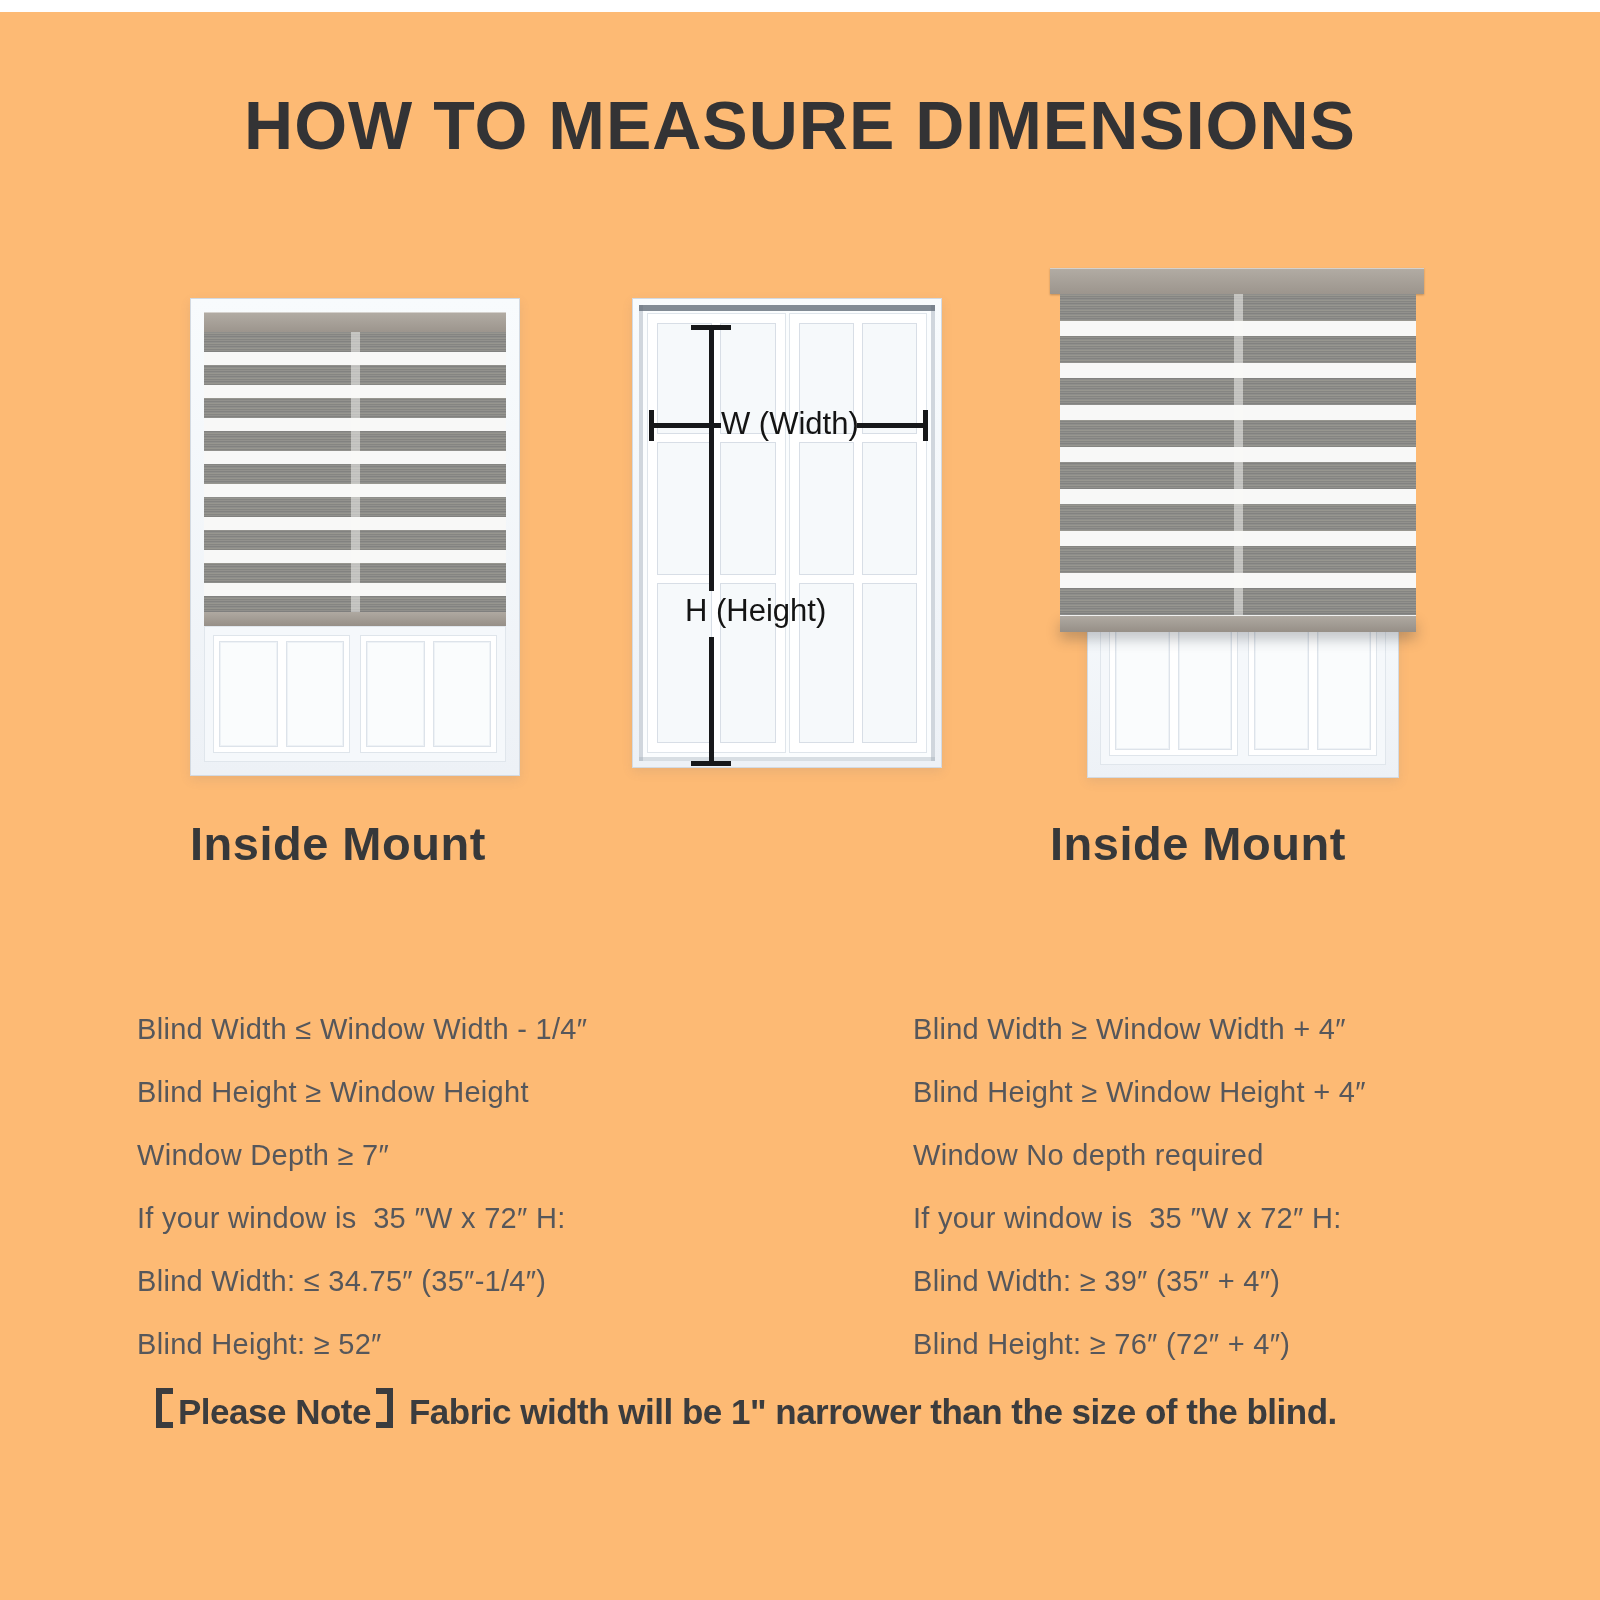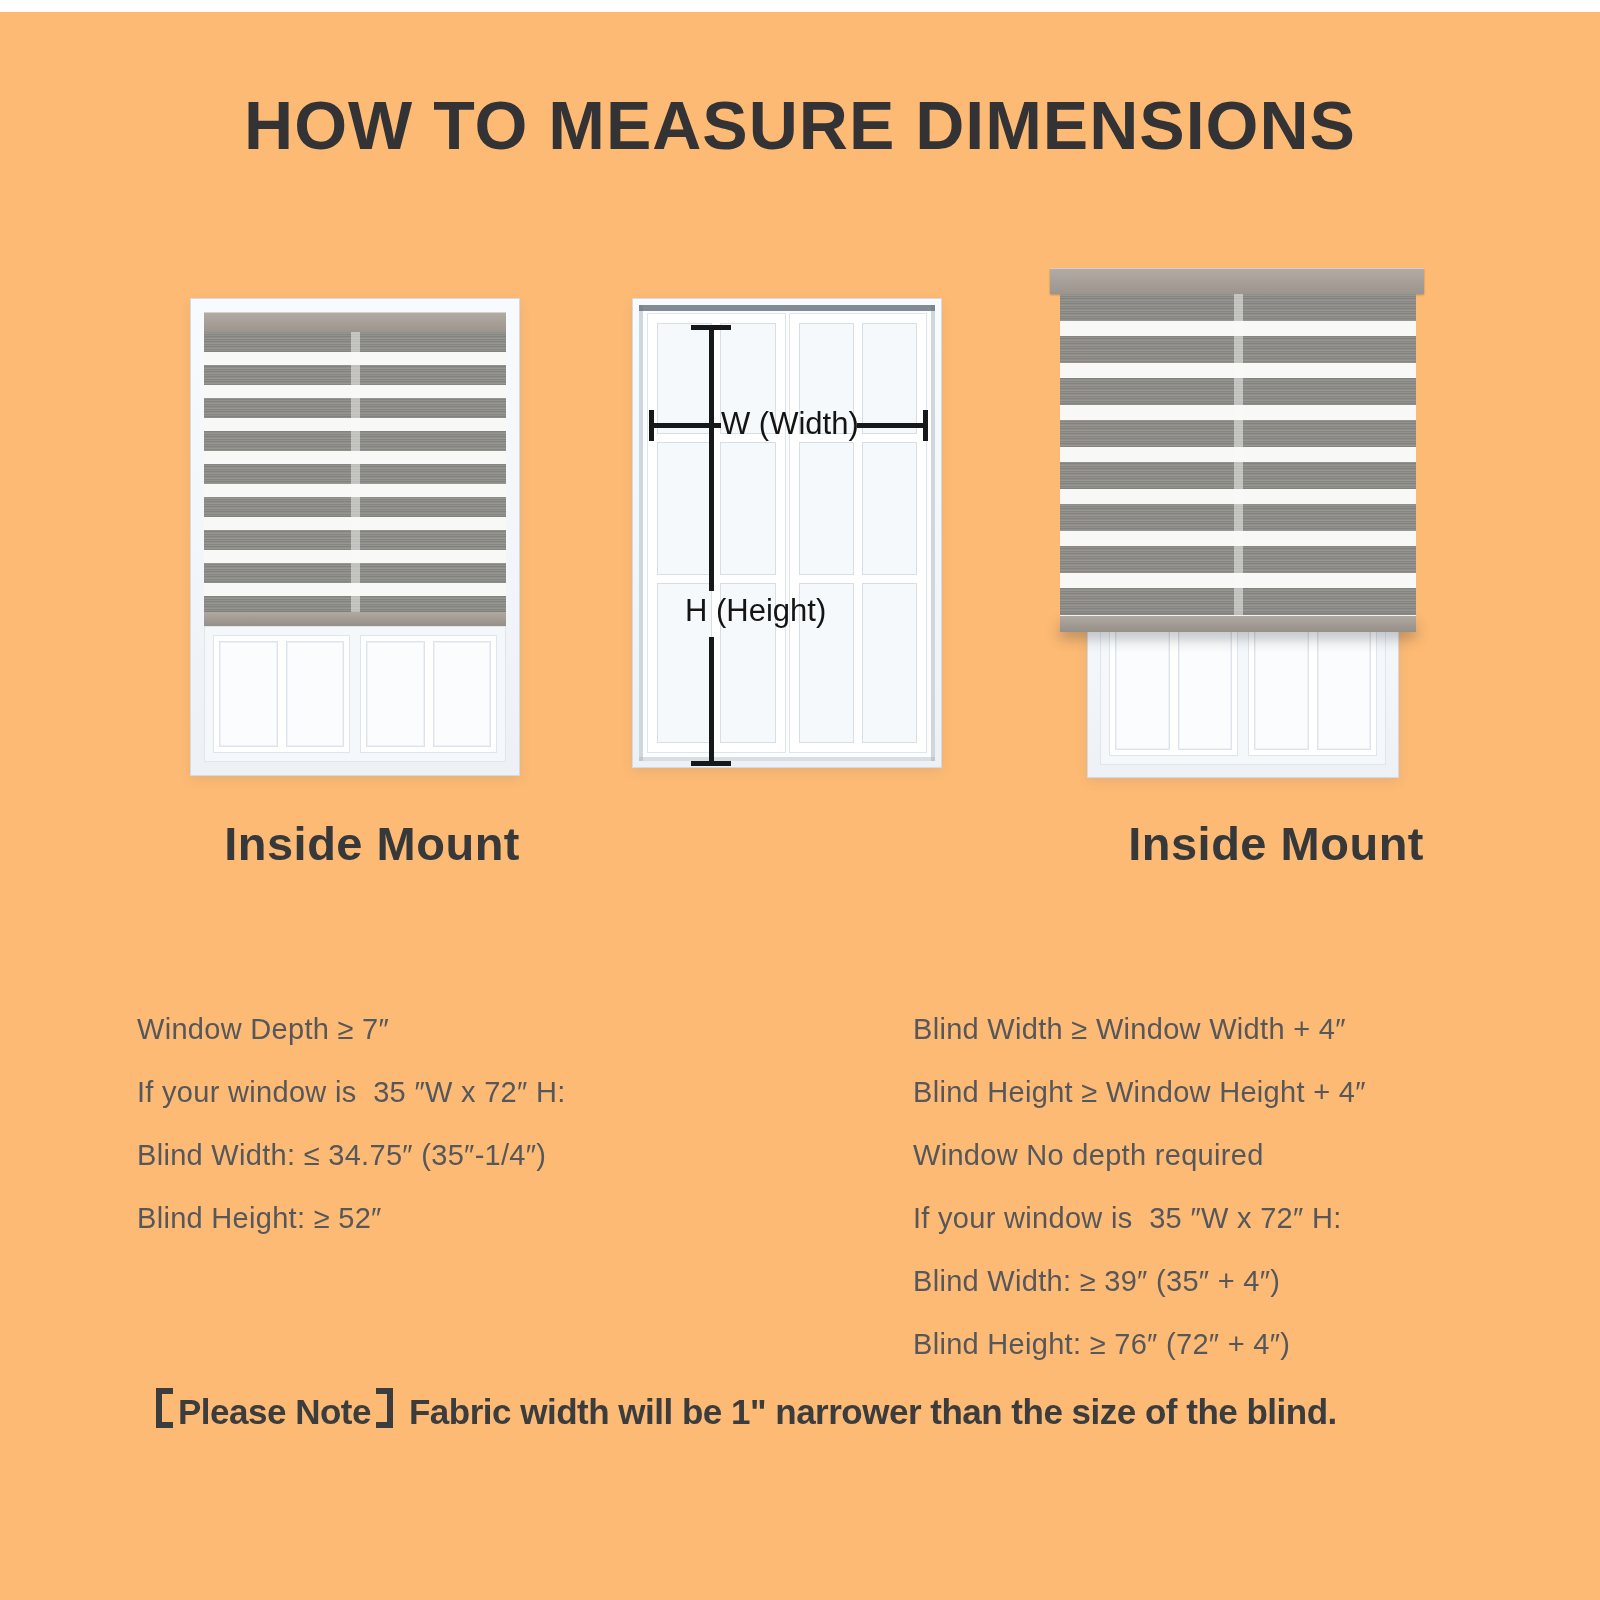--- a/index.html
+++ b/index.html
@@ -67,21 +67,21 @@
   }
   .lite{background:#f6f9fb; border:1px solid #d8dee6;}
   
   .mline{position:absolute; background:#17181a;}
   .mlabel{
     position:absolute; font-size:31px; color:#141414; white-space:nowrap;
     font-family:"Liberation Sans","DejaVu Sans",sans-serif;
   }
   
   .mount-label{
-    position:absolute; text-align:right; font-size:47px; font-weight:700;
+    position:absolute; text-align:left; font-size:47px; font-weight:700;
     color:#36383a; letter-spacing:.5px;
   }
   
   .spec-col{position:absolute; top:986px; font-size:29px; color:#56575b; letter-spacing:.3px;}
   .spec-line{height:63px; line-height:63px; white-space:pre;}
   
   .note{
     position:absolute; left:134px; top:1376px; font-size:35px; font-weight:700;
     color:#3b3c3e; letter-spacing:-0.5px; white-space:nowrap;padding-left:22px;
   }
@@ -175,20 +175,22 @@
                   repeating-linear-gradient(180deg, #8e8e8b 0 1px, #97968f 1px 2px, #858582 2px 3px, #92918d 3px 4px, #828280 4px 5px);">
       <div class="seam"></div>
     </div>
     <div class="bottomrail" style="position:absolute; left:10px; top:348px; width:356px; height:16px; box-shadow:0 7px 14px rgba(30,35,45,.28);"></div>
   </div>
 
   <div class="mount-label" style="left:190px; top:804px; width:330px;">Inside Mount</div>
   <div class="mount-label" style="left:1050px; top:804px; width:374px;">Inside Mount</div>
 
   <div class="spec-col" style="left:137px;">
+    <div class="spec-line">Blind Width ≤ Window Width - 1/4″</div>
+    <div class="spec-line">Blind Height ≥ Window Height</div>
     <div class="spec-line">Window Depth ≥ 7″</div>
     <div class="spec-line">If your window is  35 ″W x 72″ H:</div>
     <div class="spec-line">Blind Width: ≤ 34.75″ (35″-1/4″)</div>
     <div class="spec-line">Blind Height: ≥ 52″</div>
   </div>
   <div class="spec-col" style="left:913px;">
     <div class="spec-line">Blind Width ≥ Window Width + 4″</div>
     <div class="spec-line">Blind Height ≥ Window Height + 4″</div>
     <div class="spec-line">Window No depth required</div>
     <div class="spec-line">If your window is  35 ″W x 72″ H:</div>

